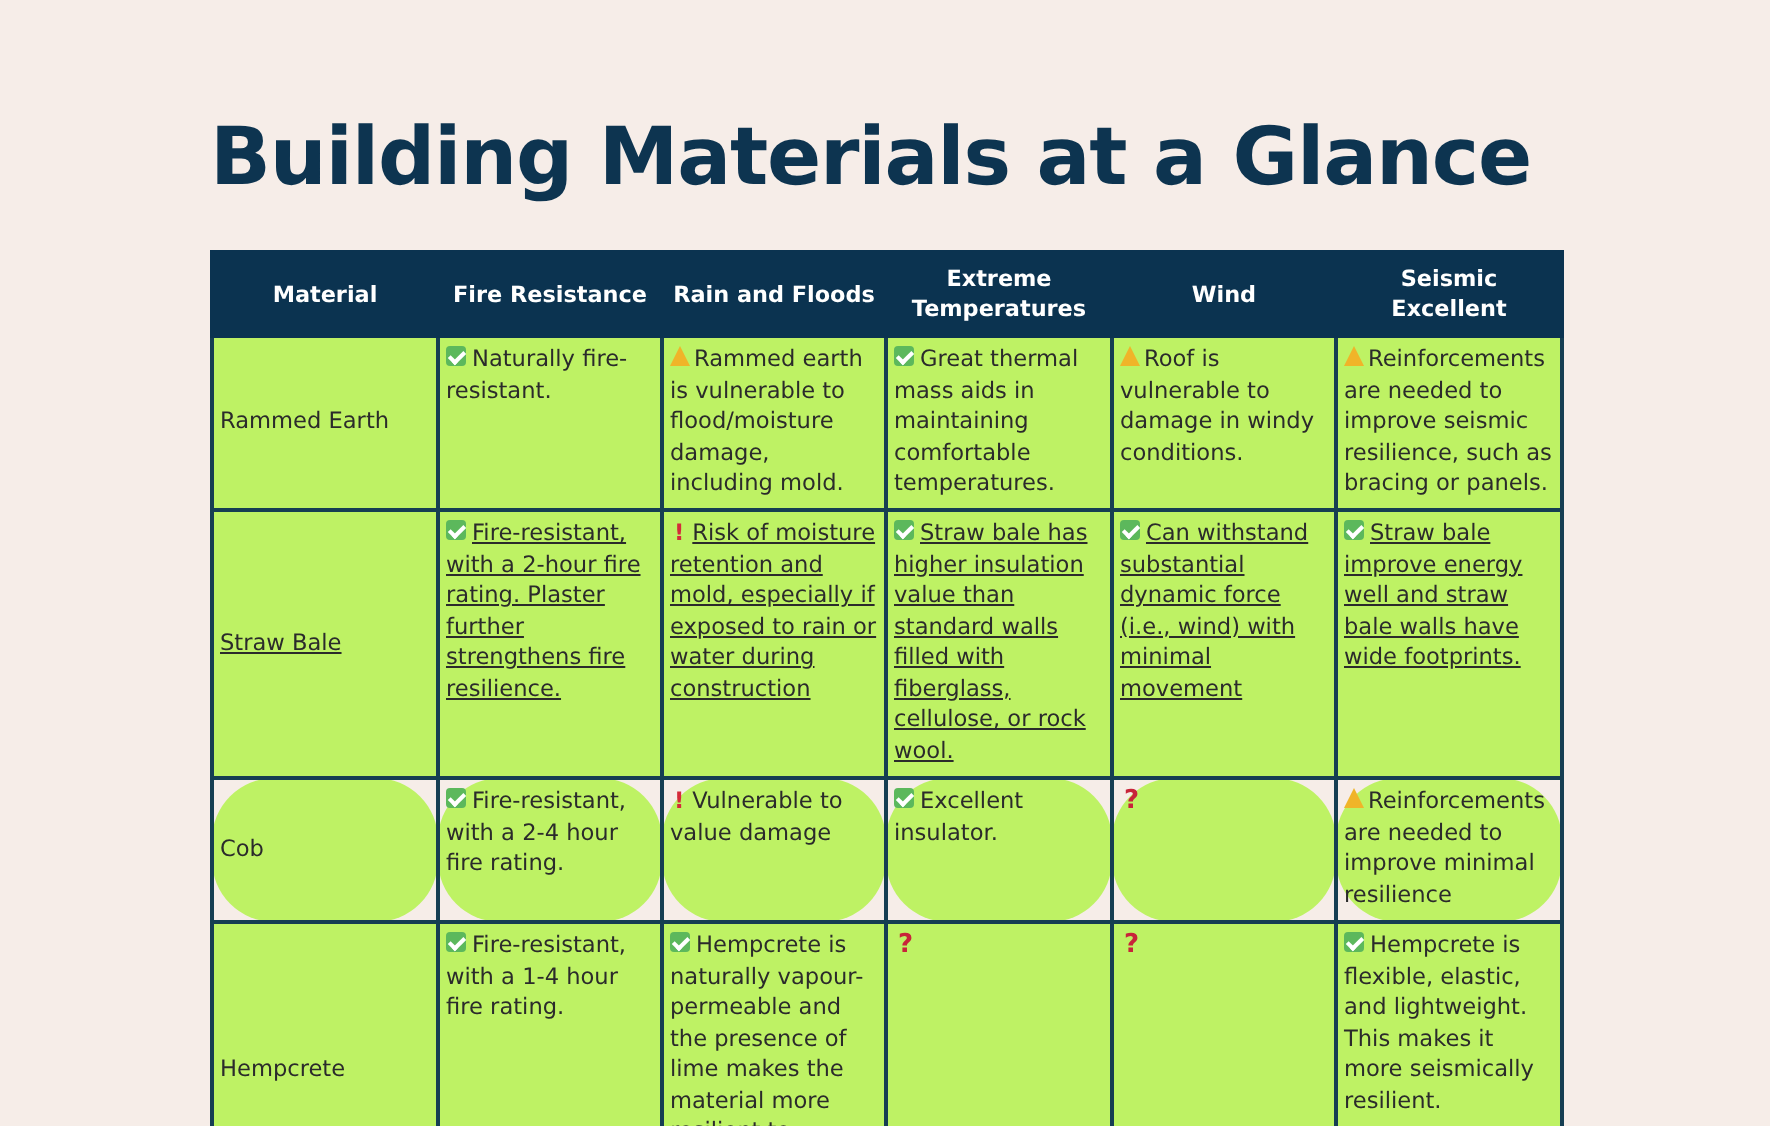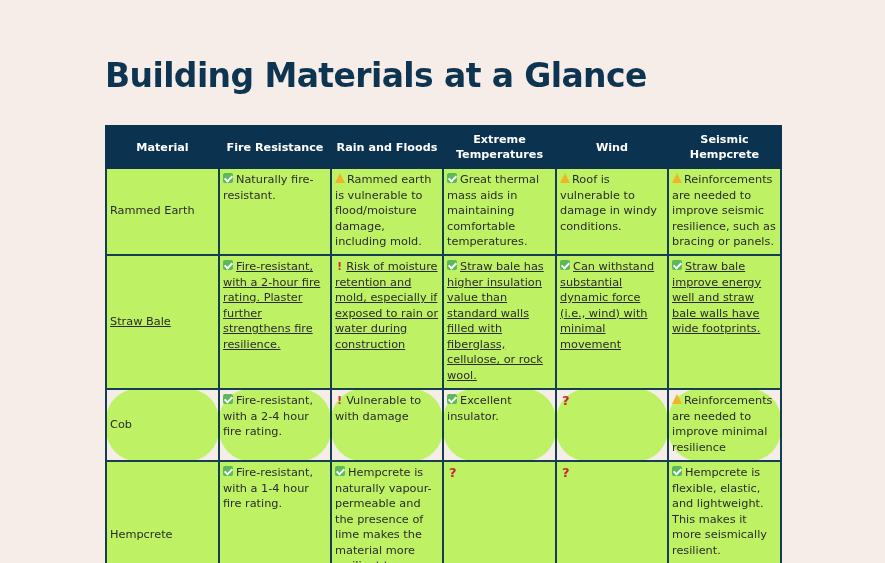--- a/index.html
+++ b/index.html
@@ -16,21 +16,21 @@
       width: 885px;
       height: 563px;
     }
     h1 {
       position: absolute;
       left: 105px;
       top: 56px;
       margin: 0;
       font-family: "DejaVu Sans", sans-serif;
       font-weight: bold;
-      font-size: 33px;
+      font-size: 40px;
       letter-spacing: -0.6px;
       color: #0d3450;
     }
     table {
       position: absolute;
       left: 105px;
       top: 125px;
       width: 675px;
       border-collapse: collapse;
       table-layout: fixed;
@@ -125,21 +125,21 @@
       <col style="width:112px">
       <col style="width:113px">
     </colgroup>
     <thead>
       <tr>
         <th>Material</th>
         <th>Fire Resistance</th>
         <th>Rain and Floods</th>
         <th>Extreme Temperatures</th>
         <th>Wind</th>
-        <th>Seismic Hempcrete</th>
+        <th>Seismic Excellent</th>
       </tr>
     </thead>
     <tbody>
 
       <tr class="row-1">
         <td class="material">Rammed Earth</td>
         <td><span class="icon icon-check"></span><span>Naturally fire-resistant.</span></td>
         <td><span class="icon icon-warn"></span><span>Rammed earth is vulnerable to flood/moisture damage, including mold.</span></td>
         <td><span class="icon icon-check"></span><span>Great thermal mass aids in maintaining comfortable temperatures.</span></td>
         <td><span class="icon icon-warn"></span><span>Roof is vulnerable to damage in windy conditions.</span></td>
@@ -151,21 +151,21 @@
         <td><span class="icon icon-check"></span><span>Fire-resistant, with a 2-hour fire rating. Plaster further strengthens fire resilience.</span></td>
         <td><span class="icon icon-exclaim">!</span><span>Risk of moisture retention and mold, especially if exposed to rain or water during construction</span></td>
         <td><span class="icon icon-check"></span><span>Straw bale has higher insulation value than standard walls filled with fiberglass, cellulose, or rock wool.</span></td>
         <td><span class="icon icon-check"></span><span>Can withstand substantial dynamic force (i.e., wind) with minimal movement</span></td>
         <td><span class="icon icon-check"></span><span>Straw bale improve energy well and straw bale walls have wide footprints.</span></td>
       </tr>
 
       <tr class="row-3">
         <td class="material">Cob</td>
         <td><span class="icon icon-check"></span><span>Fire-resistant, with a 2-4 hour fire rating.</span></td>
-        <td><span class="icon icon-exclaim">!</span><span>Vulnerable to with damage</span></td>
+        <td><span class="icon icon-exclaim">!</span><span>Vulnerable to value damage</span></td>
         <td><span class="icon icon-check"></span><span>Excellent insulator.</span></td>
         <td><span class="icon icon-question">?</span><span></span></td>
         <td><span class="icon icon-warn"></span><span>Reinforcements are needed to improve minimal resilience</span></td>
       </tr>
 
       <tr class="row-4">
         <td class="material">Hempcrete</td>
         <td><span class="icon icon-check"></span><span>Fire-resistant, with a 1-4 hour fire rating.</span></td>
         <td><span class="icon icon-check"></span><span>Hempcrete is naturally vapour-permeable and the presence of lime makes the material more resilient to moisture and</span></td>
         <td><span class="icon icon-question">?</span><span></span></td>

